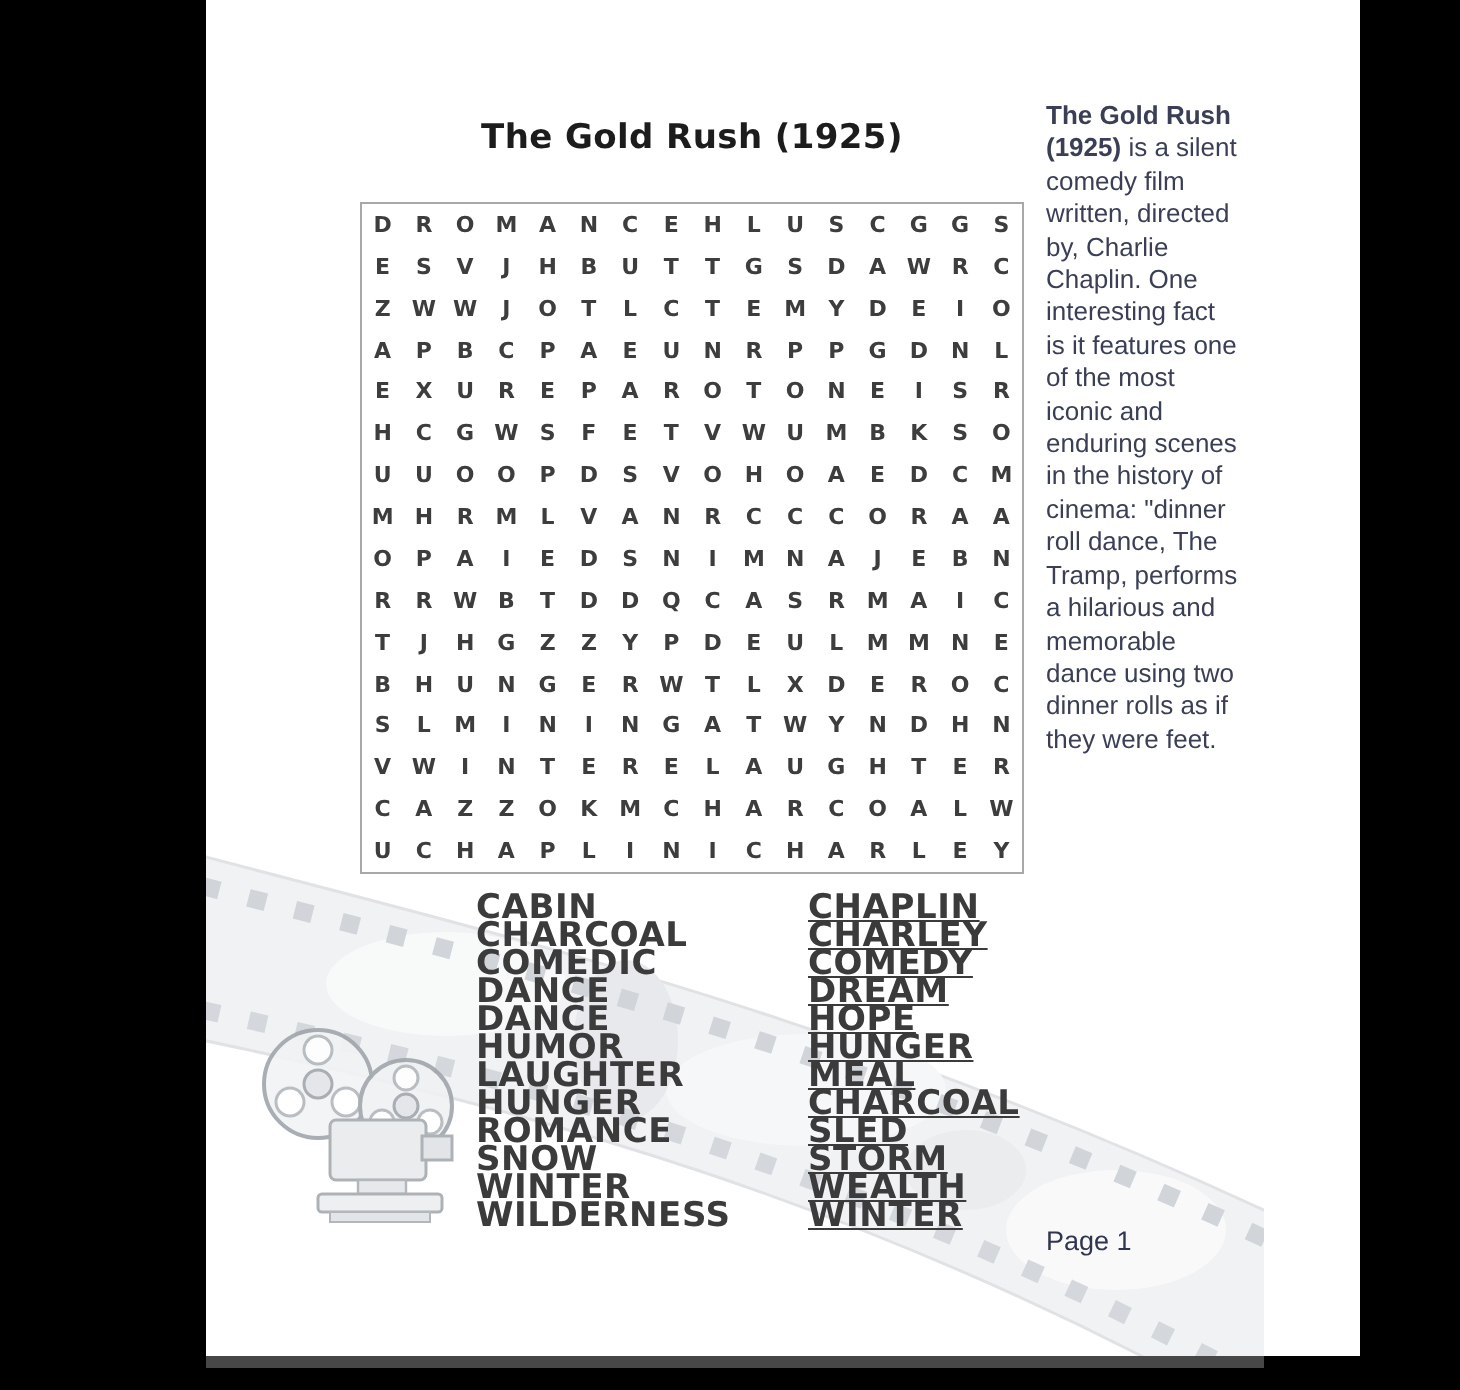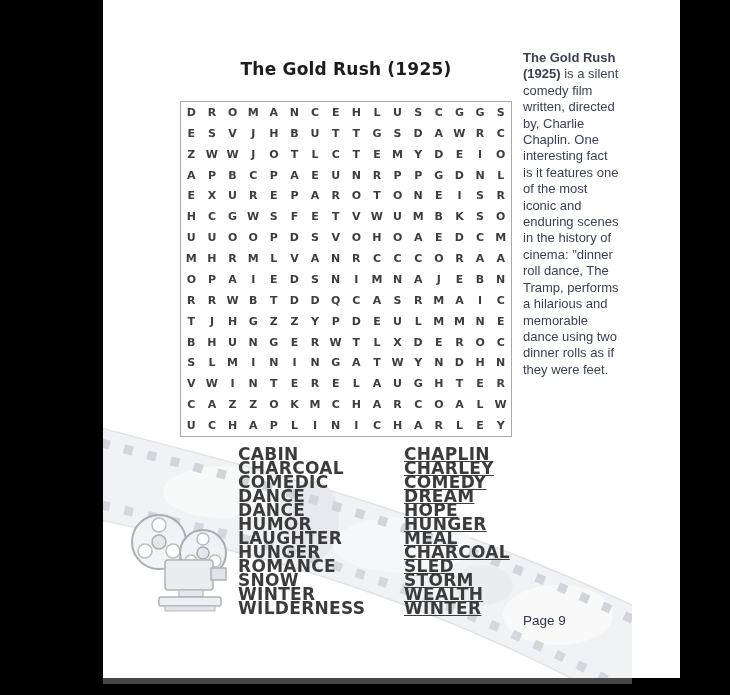--- a/index.html
+++ b/index.html
@@ -434,18 +434,18 @@
           <div class="word">SLED</div>
           <div class="word">STORM</div>
           <div class="word">WEALTH</div>
           <div class="word">WINTER</div>
         </div>
 
       <div class="sidebar">
         <b>The Gold Rush (1925)</b><span> is a silent comedy film written, directed by, Charlie Chaplin. One interesting fact is it features one of the most iconic and enduring scenes in the history of cinema: "dinner roll dance, The Tramp, performs a hilarious and memorable dance using two dinner rolls as if they were feet.</span>
       </div>
 
-      <div class="page-label">Page 9</div>
+      <div class="page-label">Page 1</div>
     </div>
   </div>
 
   <div class="bottom-strip"></div>
 </div>
 
 </body></html>

